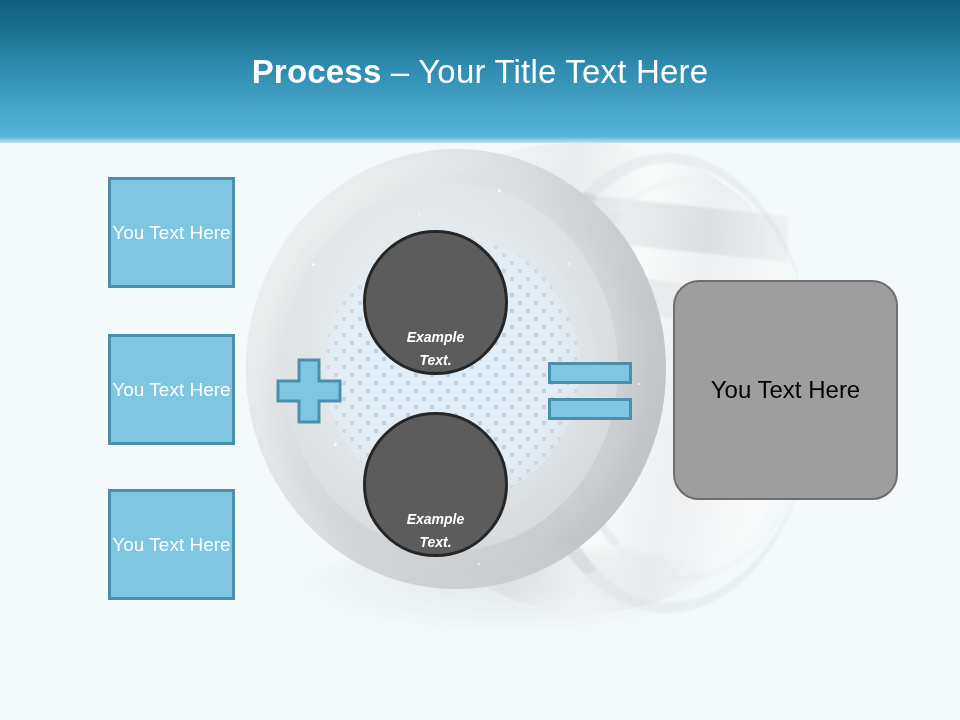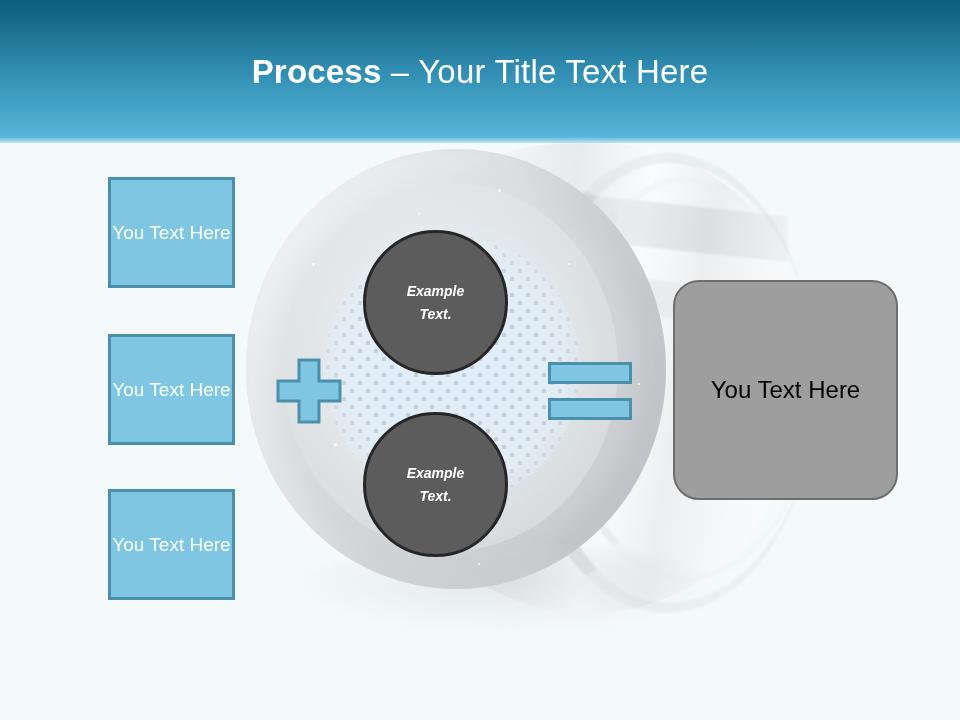--- a/index.html
+++ b/index.html
@@ -229,21 +229,21 @@
     background: #5c5c5c;
     border: 3px solid #262626;
     box-sizing: border-box;
     color: #ffffff;
     font-size: 14px;
     font-weight: bold;
     font-style: italic;
     line-height: 23px;
     text-align: center;
     display: flex;
-    align-items: center;
+    align-items: flex-end;
     justify-content: center;
   }
   #circle-top    { left: 363px; top: 230px; }
   #circle-bottom { left: 363px; top: 412px; }
 
   
   #gray-box {
     position: absolute;
     left: 673px; top: 280px;
     width: 225px;

